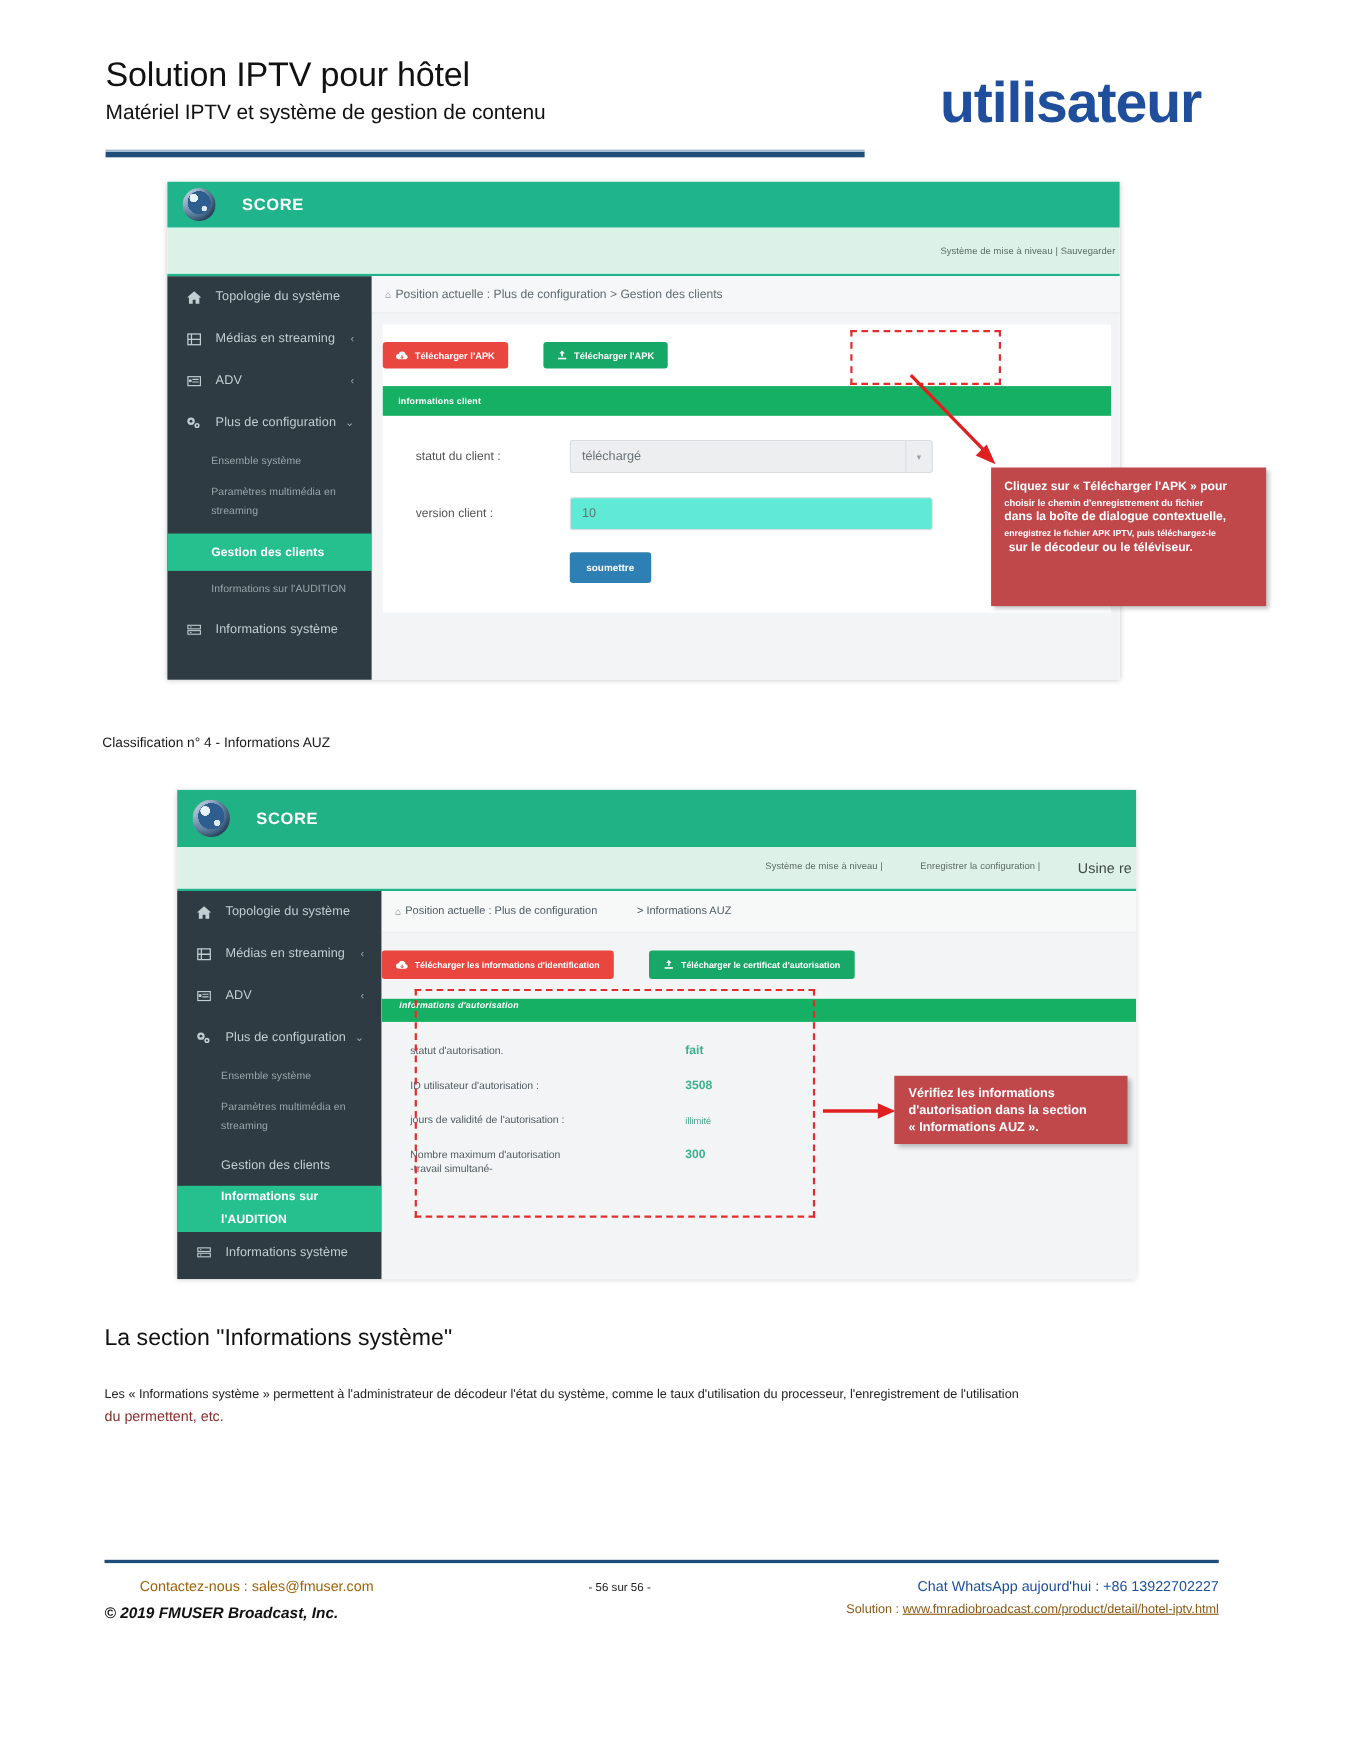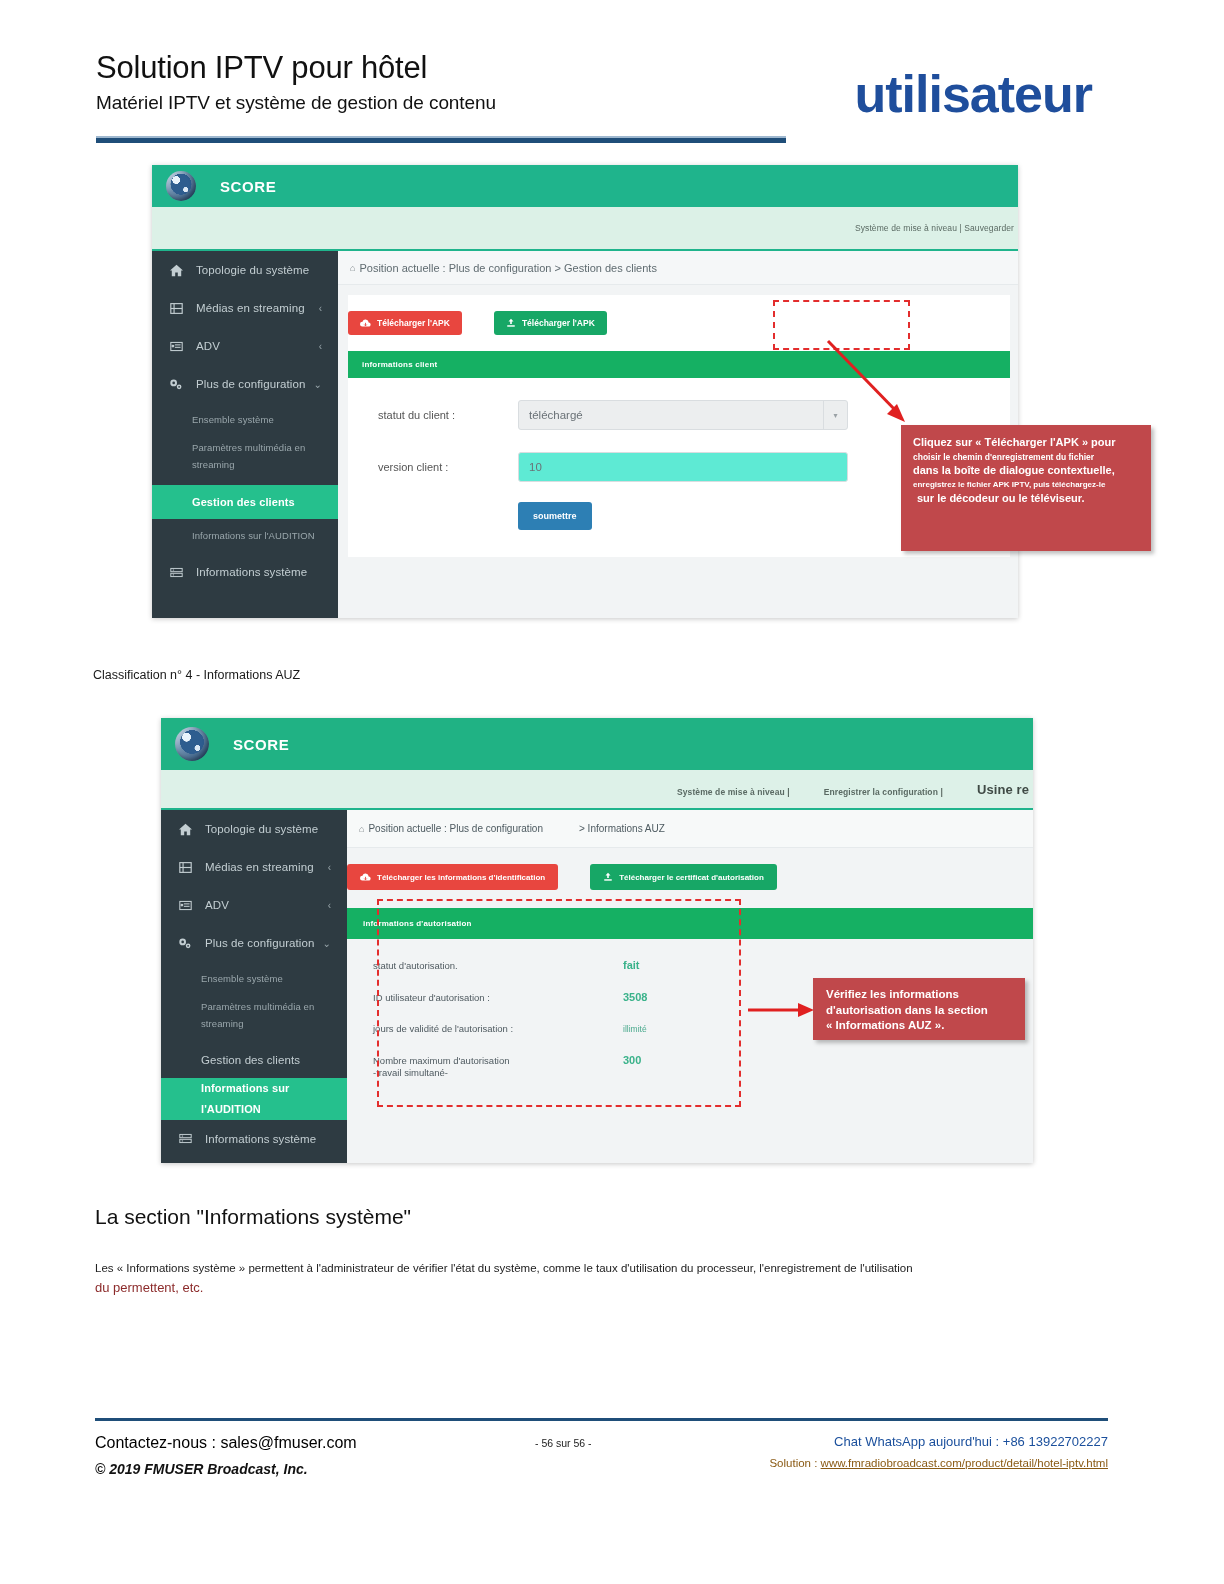--- a/index.html
+++ b/index.html
@@ -39,21 +39,21 @@
     box-shadow:inset -2px -2px 4px rgba(0,0,0,.35);
     flex:0 0 auto;
   }
   #shot2 .globe { width:34px; height:34px; }
   .brand-score { color:#fff; font-size:15px; font-weight:700; letter-spacing:.6px; margin-left:24px; }
 
   .subbar { background:#dcf1e7; height:44px; display:flex; align-items:center; justify-content:flex-end;
             padding-right:4px; border-bottom:2px solid #1fb48c; position:relative; }
   #shot2 .subbar { height:40px; background:#ddf1e8; }
   .subbar-links { font-size:8.5px; color:#5a6a63; white-space:nowrap; letter-spacing:.1px; }
-  #shot2 .subbar-links { display:flex; gap:34px; align-items:flex-end; padding-right:0;font-weight:bold; }
+  #shot2 .subbar-links { display:flex; gap:34px; align-items:flex-start; padding-right:0; }
   #shot2 .subbar-links .factory { font-size:13px; color:#3f4a45; }
 
   .body-row { display:flex; height:calc(100% - 76px); }
   #shot2 .body-row { height:calc(100% - 92px); }
 
   
   .sidebar { width:186px; background:#2e3b42; flex:0 0 auto; }
   #shot2 .sidebar { width:186px; }
   .nav-item { display:flex; align-items:center; padding:0 14px; height:38px; position:relative; color:#b9c4c8; }
   .nav-item .ic { width:20px; flex:0 0 auto; display:flex; align-items:center; justify-content:center; }
@@ -80,21 +80,21 @@
 
   .btnrow { display:flex; gap:32px; padding:16px 14px 0 0; }
   .btn { border:none; border-radius:3px; color:#fff; font-size:8.5px; font-weight:700;
          display:inline-flex; align-items:center; gap:6px; padding:7px 12px; white-space:nowrap; }
   .btn.red   { background:#e8463f; }
   .btn.green { background:#17a766; }
   #shot2 .btn { font-size:8px; padding:8px 13px; }
 
   .sec-head { background:#15b063; color:#fff; font-size:8px; font-weight:700;
               padding:9px 0 9px 14px; margin-top:16px; letter-spacing:.2px; }
-  #shot2 .sec-head { margin-top:18px; padding:11px 0 11px 16px; }
+  #shot2 .sec-head { margin-top:18px; padding:1px 0 11px 16px;font-style:italic; }
 
   .form-row { display:flex; align-items:center; margin-top:22px; padding-left:12px; }
   .form-row .flabel { width:158px; font-size:11px; color:#555; text-align:left; padding-left:18px; }
   .fctl { width:330px; height:30px; border:1px solid #d9dde0; border-radius:3px; background:#5eead4;
           display:flex; align-items:center; padding:0 10px; font-size:11.5px; color:#6a7277; position:relative; }
   .fctl.disabled { background:#eceeef; }
   .fctl .caret { position:absolute; right:0; top:0; bottom:0; width:24px; border-left:1px solid #d9dde0;
                  display:flex; align-items:center; justify-content:center; font-size:8px; color:#9aa1a5; }
   .submit-btn { margin:20px 0 0 170px; background:#2d7fb4; color:#fff; border:none; border-radius:3px;
                 font-size:9px; font-weight:700; padding:9px 15px; }
@@ -127,21 +127,21 @@
   
   .caption { position:absolute; left:93px; top:668px; font-size:12.5px; color:#1a1a1a; }
   .sec-title { position:absolute; left:95px; top:1205px; font-size:21px; color:#111; font-weight:400; }
   .para { position:absolute; left:95px; top:1260px; width:975px; font-size:11.5px; color:#222; line-height:1.55; }
   .para .hl { color:#8c2b2b; font-size:13px; }
 
   
   .footer-rule { position:absolute; left:95px; top:1418px; width:1013px; height:3px; background:#1f4e79; }
   .footer { position:absolute; left:95px; top:1430px; width:1013px; height:70px; }
   .f-left  { position:absolute; left:0; top:4px; }
-  .f-mail  { font-size:16px; color:#000000; }
+  .f-mail  { font-size:13px; color:#a16207;margin-left:32px; }
   .f-copy  { font-size:14px; font-weight:700; font-style:italic; color:#111; margin-top:9px; }
   .f-mid   { position:absolute; left:440px; top:7px; font-size:10.5px; color:#222; }
   .f-right { position:absolute; right:0; top:4px; text-align:right; }
   .f-chat  { font-size:13px; color:#1a4f9c; }
   .f-sol   { font-size:11.5px; color:#8a5a14; margin-top:8px; }
   .f-sol u { text-decoration:underline;text-align:right; }
 </style>
 </head>
 <body>
 
@@ -451,21 +451,21 @@
   <polygon points="66,12 50,5 50,19" fill="#e02020"></polygon>
 </svg>
 <div class="callout" id="callout2">
   <div>Vérifiez les informations</div>
   <div>d'autorisation dans la section</div>
   <div>« Informations AUZ ».</div>
 </div>
 
 <div class="sec-title">La section "Informations système"</div>
 <div class="para">
-  <span>Les « Informations système » permettent à l'administrateur de vérifier l'état du système, comme le taux d'utilisation du processeur, l'enregistrement de l'utilisation </span><br>
+  <span>Les « Informations système » permettent à l'administrateur de décodeur l'état du système, comme le taux d'utilisation du processeur, l'enregistrement de l'utilisation </span><br>
   <span class="hl">du permettent, etc.</span>
 </div>
 
 <div class="footer-rule"></div>
 <div class="footer">
   <div class="f-left">
     <div class="f-mail">Contactez-nous : sales@fmuser.com</div>
     <div class="f-copy">© 2019 FMUSER Broadcast, Inc.</div>
   </div>
   <div class="f-mid">- 56 sur 56 -</div>

